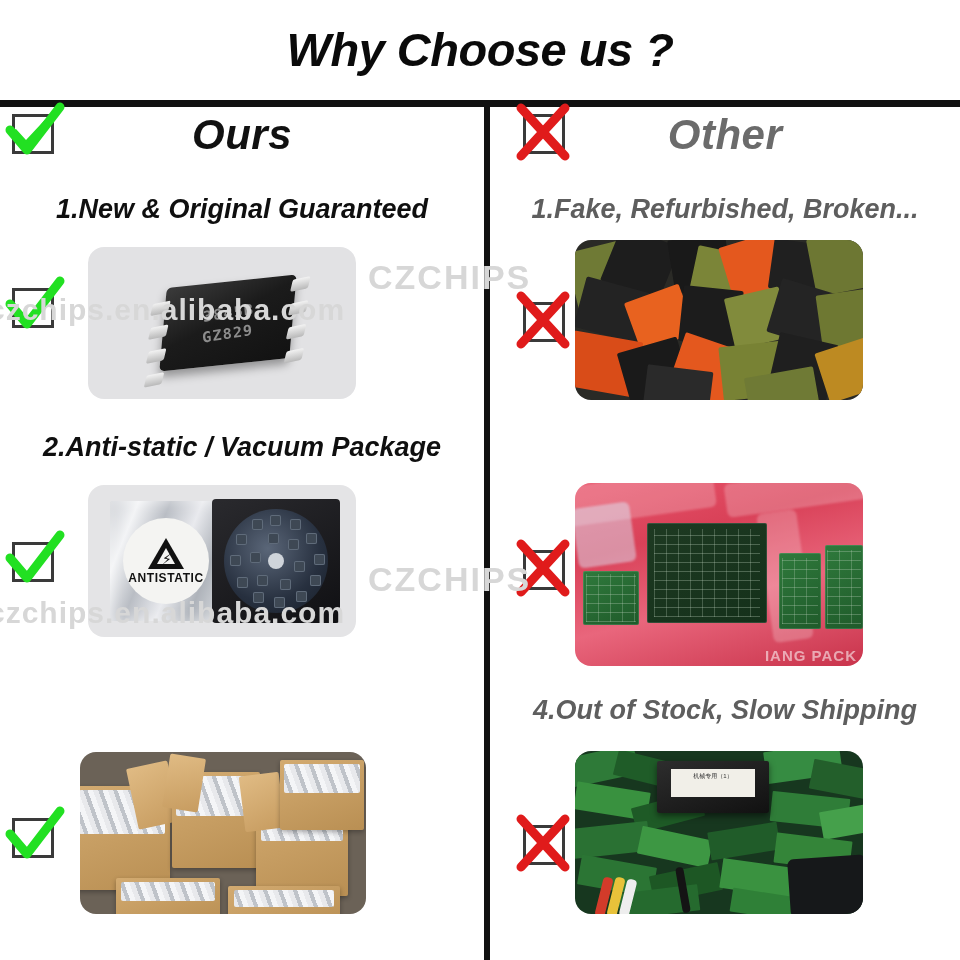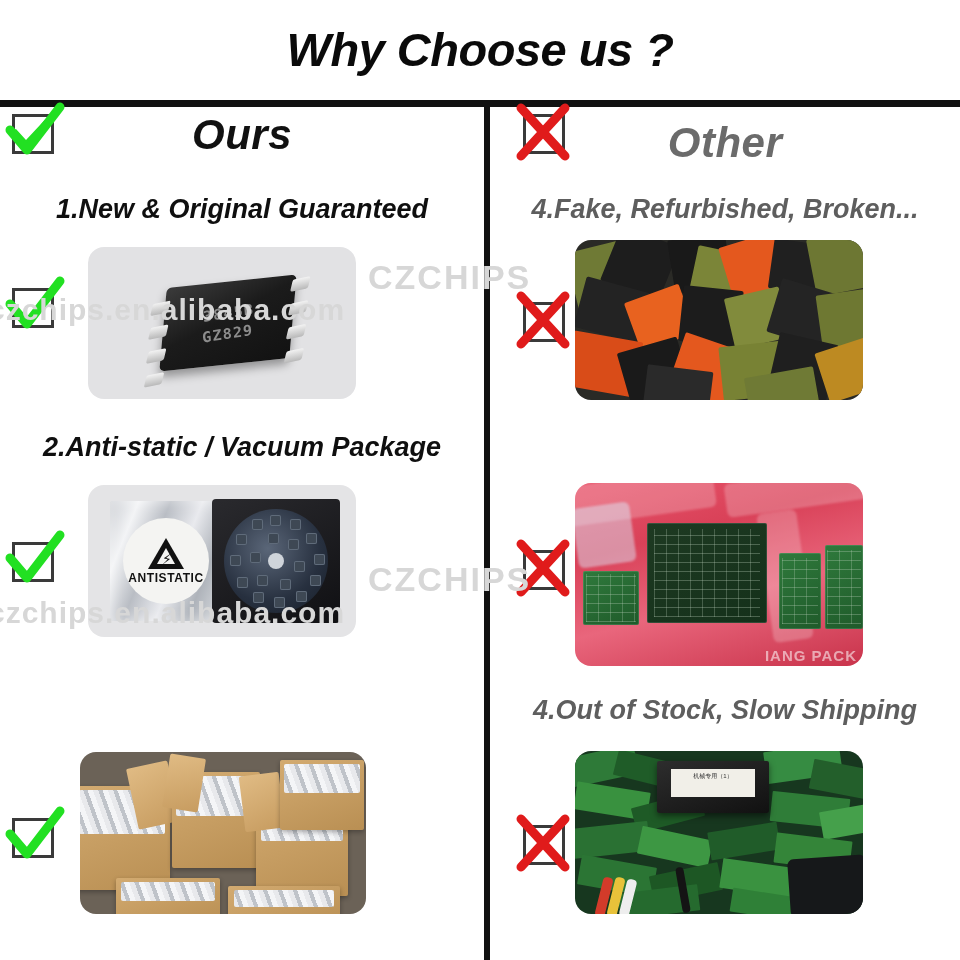--- a/index.html
+++ b/index.html
@@ -24,21 +24,21 @@
   
   .col{position:absolute;top:107px;width:484px;height:853px;}
   .col-left{left:0;}
   .col-right{left:490px;width:470px;}
 
   .col-head{
     position:absolute;top:4px;width:100%;text-align:center;
     font-size:42px;font-weight:bold;font-style:italic;letter-spacing:0.5px;
   }
   .col-left .col-head{color:#111;font-style:italic;}
-  .col-right .col-head{color:#6b6b6b;margin-top:8px;}
+  .col-right .col-head{color:#6b6b6b;}
 
   
   .row-head{
     position:absolute;width:100%;text-align:center;
     font-size:27px;font-weight:bold;font-style:italic;line-height:1.12;
     white-space:pre-line;
   }
   .col-left .row-head{color:#0f0f0f;}
   .col-right .row-head{color:#5e5e5e;}
 
@@ -262,21 +262,21 @@
         <div class="box" style="left:200px;top:8px;width:84px;height:70px;"></div>
         <div class="box" style="left:36px;top:126px;width:104px;height:46px;"></div>
         <div class="box" style="left:148px;top:134px;width:112px;height:40px;"></div>
       </div>
     </div>
   </div>
 
   <div class="col col-right">
     <div class="col-head">Other</div>
 
-    <div class="row-head rh1">4.Fake, Refurbished, Broken...</div>
+    <div class="row-head rh1">1.Fake, Refurbished, Broken...</div>
     <div class="photo ph-r1">
       <div class="art-scrap">
         <div class="sc" style="left:-4px;top:4px;width:74px;height:58px;background:#6f7a35;transform:rotate(-14deg);"></div>
         <div class="sc" style="left:34px;top:-6px;width:62px;height:60px;background:#1d1d1d;transform:rotate(22deg);"></div>
         <div class="sc" style="left:96px;top:-4px;width:58px;height:54px;background:#191919;transform:rotate(-9deg);"></div>
         <div class="sc" style="left:118px;top:10px;width:52px;height:50px;background:#7b8538;transform:rotate(12deg);"></div>
         <div class="sc" style="left:150px;top:-2px;width:62px;height:56px;background:#e4581e;transform:rotate(-17deg);"></div>
         <div class="sc" style="left:196px;top:2px;width:56px;height:50px;background:#202020;transform:rotate(8deg);"></div>
         <div class="sc" style="left:236px;top:-6px;width:58px;height:58px;background:#6d7733;transform:rotate(-11deg);"></div>
         <div class="sc" style="left:4px;top:44px;width:66px;height:52px;background:#232323;transform:rotate(15deg);"></div>

